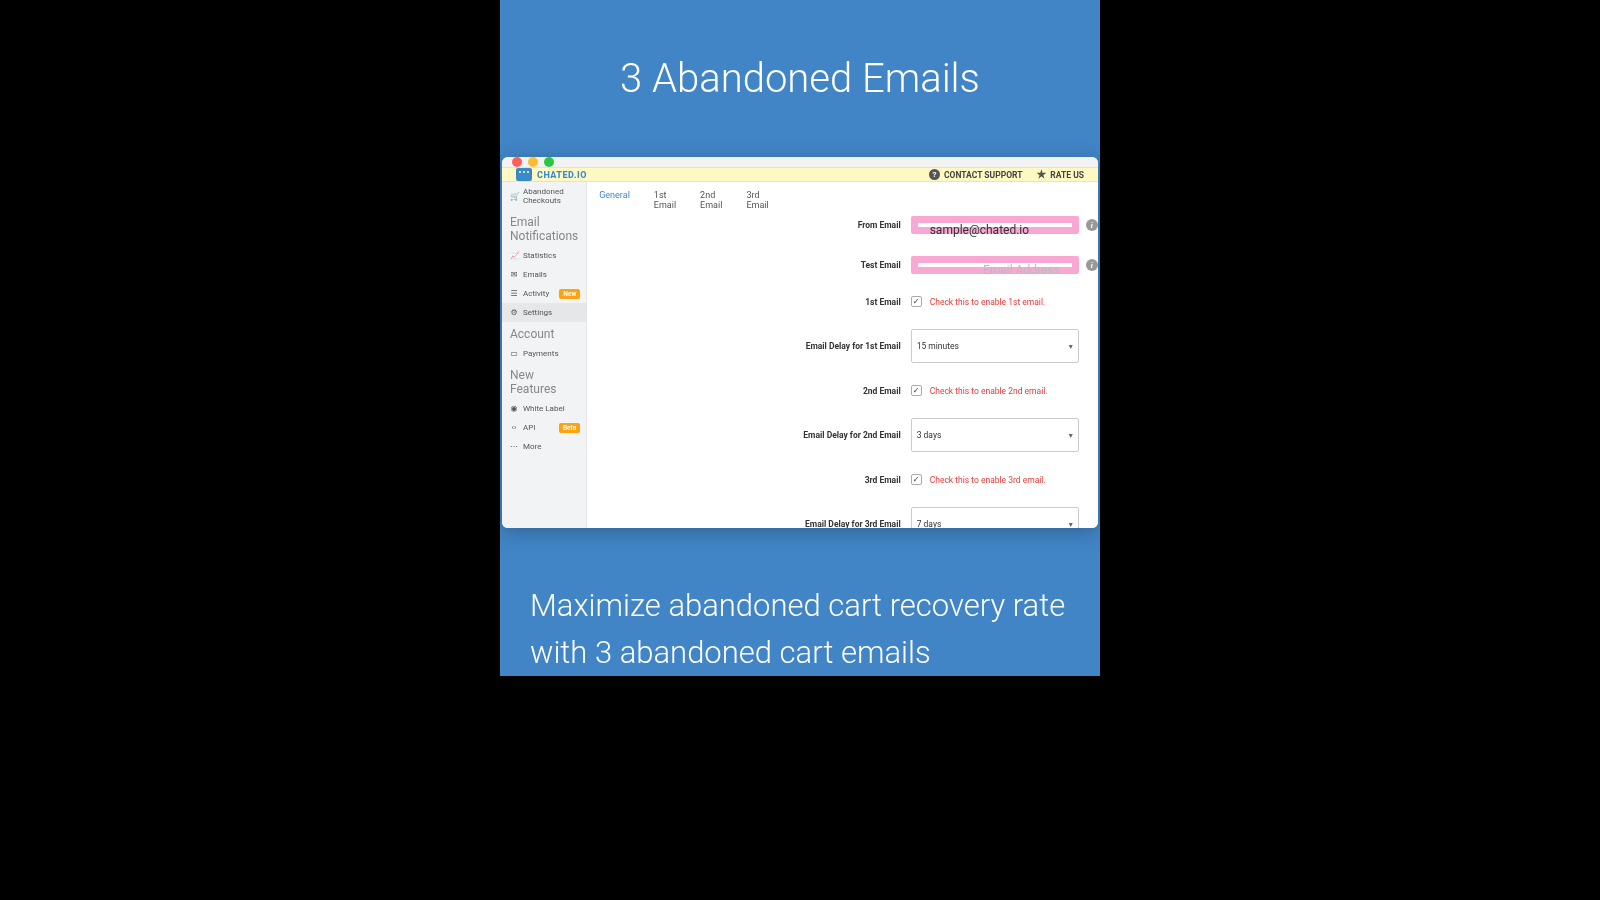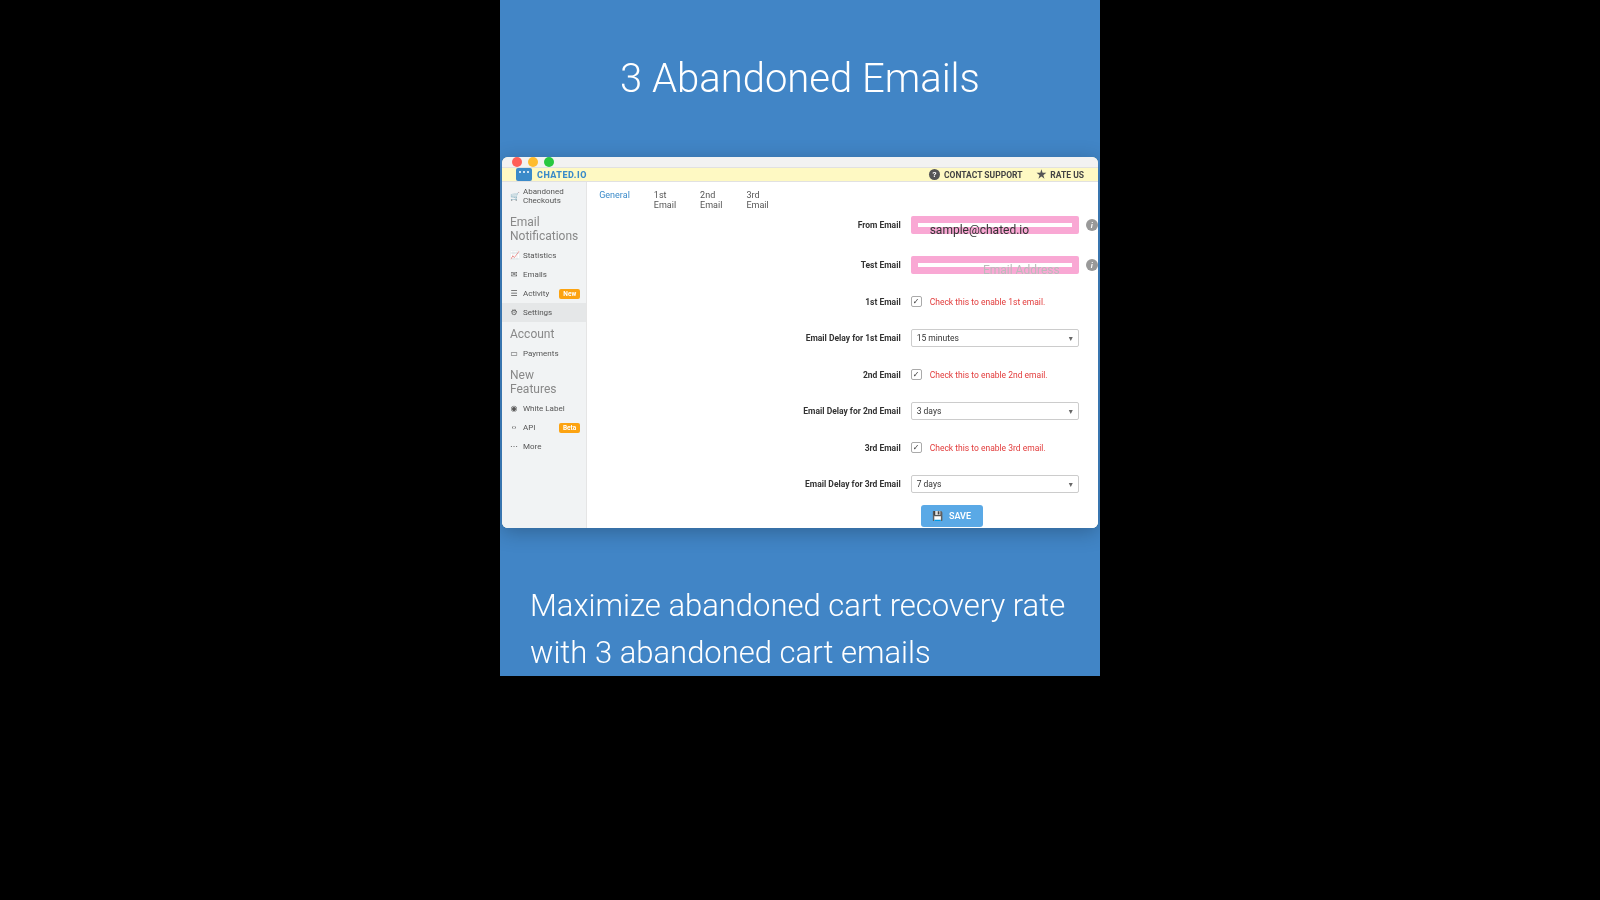--- a/index.html
+++ b/index.html
@@ -35,21 +35,21 @@
     .form { padding:12px 14px; }
     .row { display:flex; align-items:center; margin-bottom:12px; font-size:9px;margin-top:22px; }
     .row-label { width:116px; text-align:right; padding-right:10px; color:#333; font-weight:700; font-size:8.5px; }
     .txt-input { width:168px; height:18px; border:7px solid #f9a8d4; border-radius:2px; font-size:12px; padding:0 12px; color:#333; background:#fff; }
     .txt-input.placeholder { color:#bbb;text-align:right; }
     .info-icon { width:12px; height:12px; border-radius:50%; background:#999; color:#fff; display:flex; align-items:center; justify-content:center; font-size:8px; font-style:italic; font-weight:700; margin-left:7px; }
     .send-btn { height:18px; background:#3ab54a; color:#fff; border:none; border-radius:2px; font-size:8.5px; font-weight:600; padding:0 9px; margin-left:7px; display:flex; align-items:center; gap:4px; }
     .send-btn .pplane { font-size:8px; display:inline-block; transform:rotate(-10deg); }
     .chk { width:11px; height:11px; border:1px solid #aaa; border-radius:2px; display:flex; align-items:center; justify-content:center; font-size:8px; color:#333; background:#fff; }
     .helper { color:#e23b3b; font-size:8.5px; margin-left:8px; }
-    .sel { width:168px; height:18px; border:1px solid #ccc; border-radius:2px; font-size:8.5px; padding:8px 5px; color:#333; background:#fff; display:flex; align-items:center; justify-content:space-between; }
+    .sel { width:168px; height:18px; border:1px solid #ccc; border-radius:2px; font-size:8.5px; padding:16px 5px; color:#333; background:#fff; display:flex; align-items:center; justify-content:space-between; }
     .caret { font-size:8px; color:#666; }
     .save-btn { height:22px; background:#5aa9e6; color:#fff; border:none; border-radius:3px; font-size:9px; font-weight:600; padding:0 12px; display:flex; align-items:center; gap:5px; margin-left:126px; }
   </style>
 </head>
 <body>
 
 <div class="promo">
   <div class="promo-title">3 Abandoned Emails</div>
 
   <div class="window">

